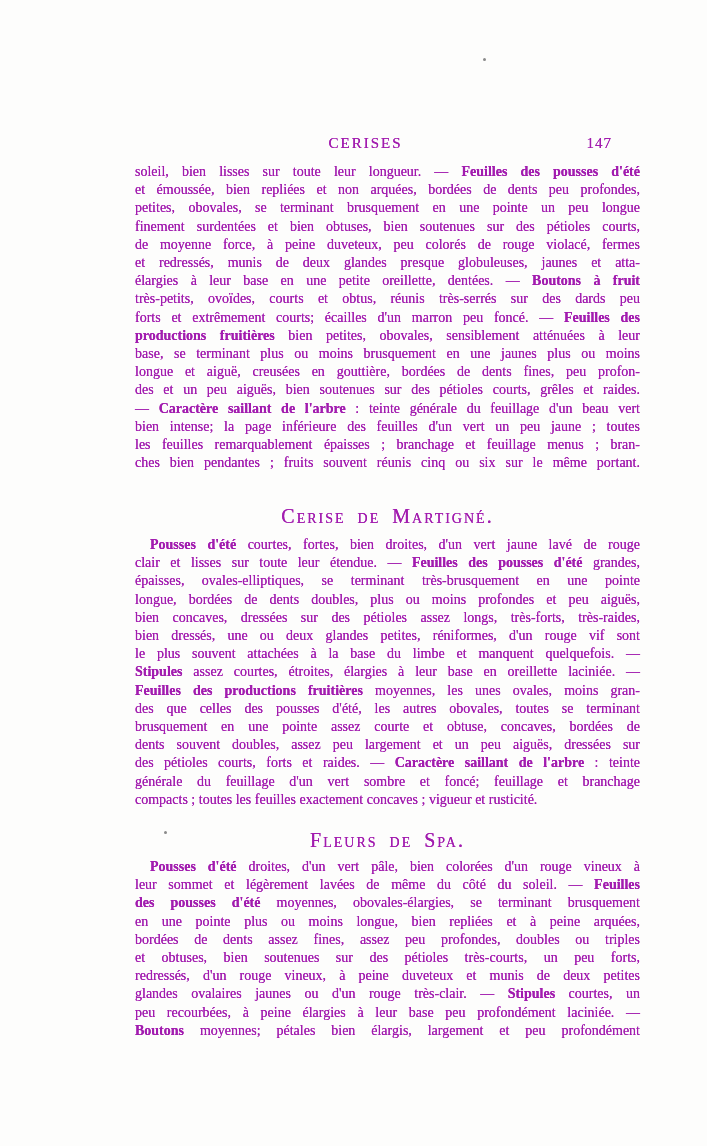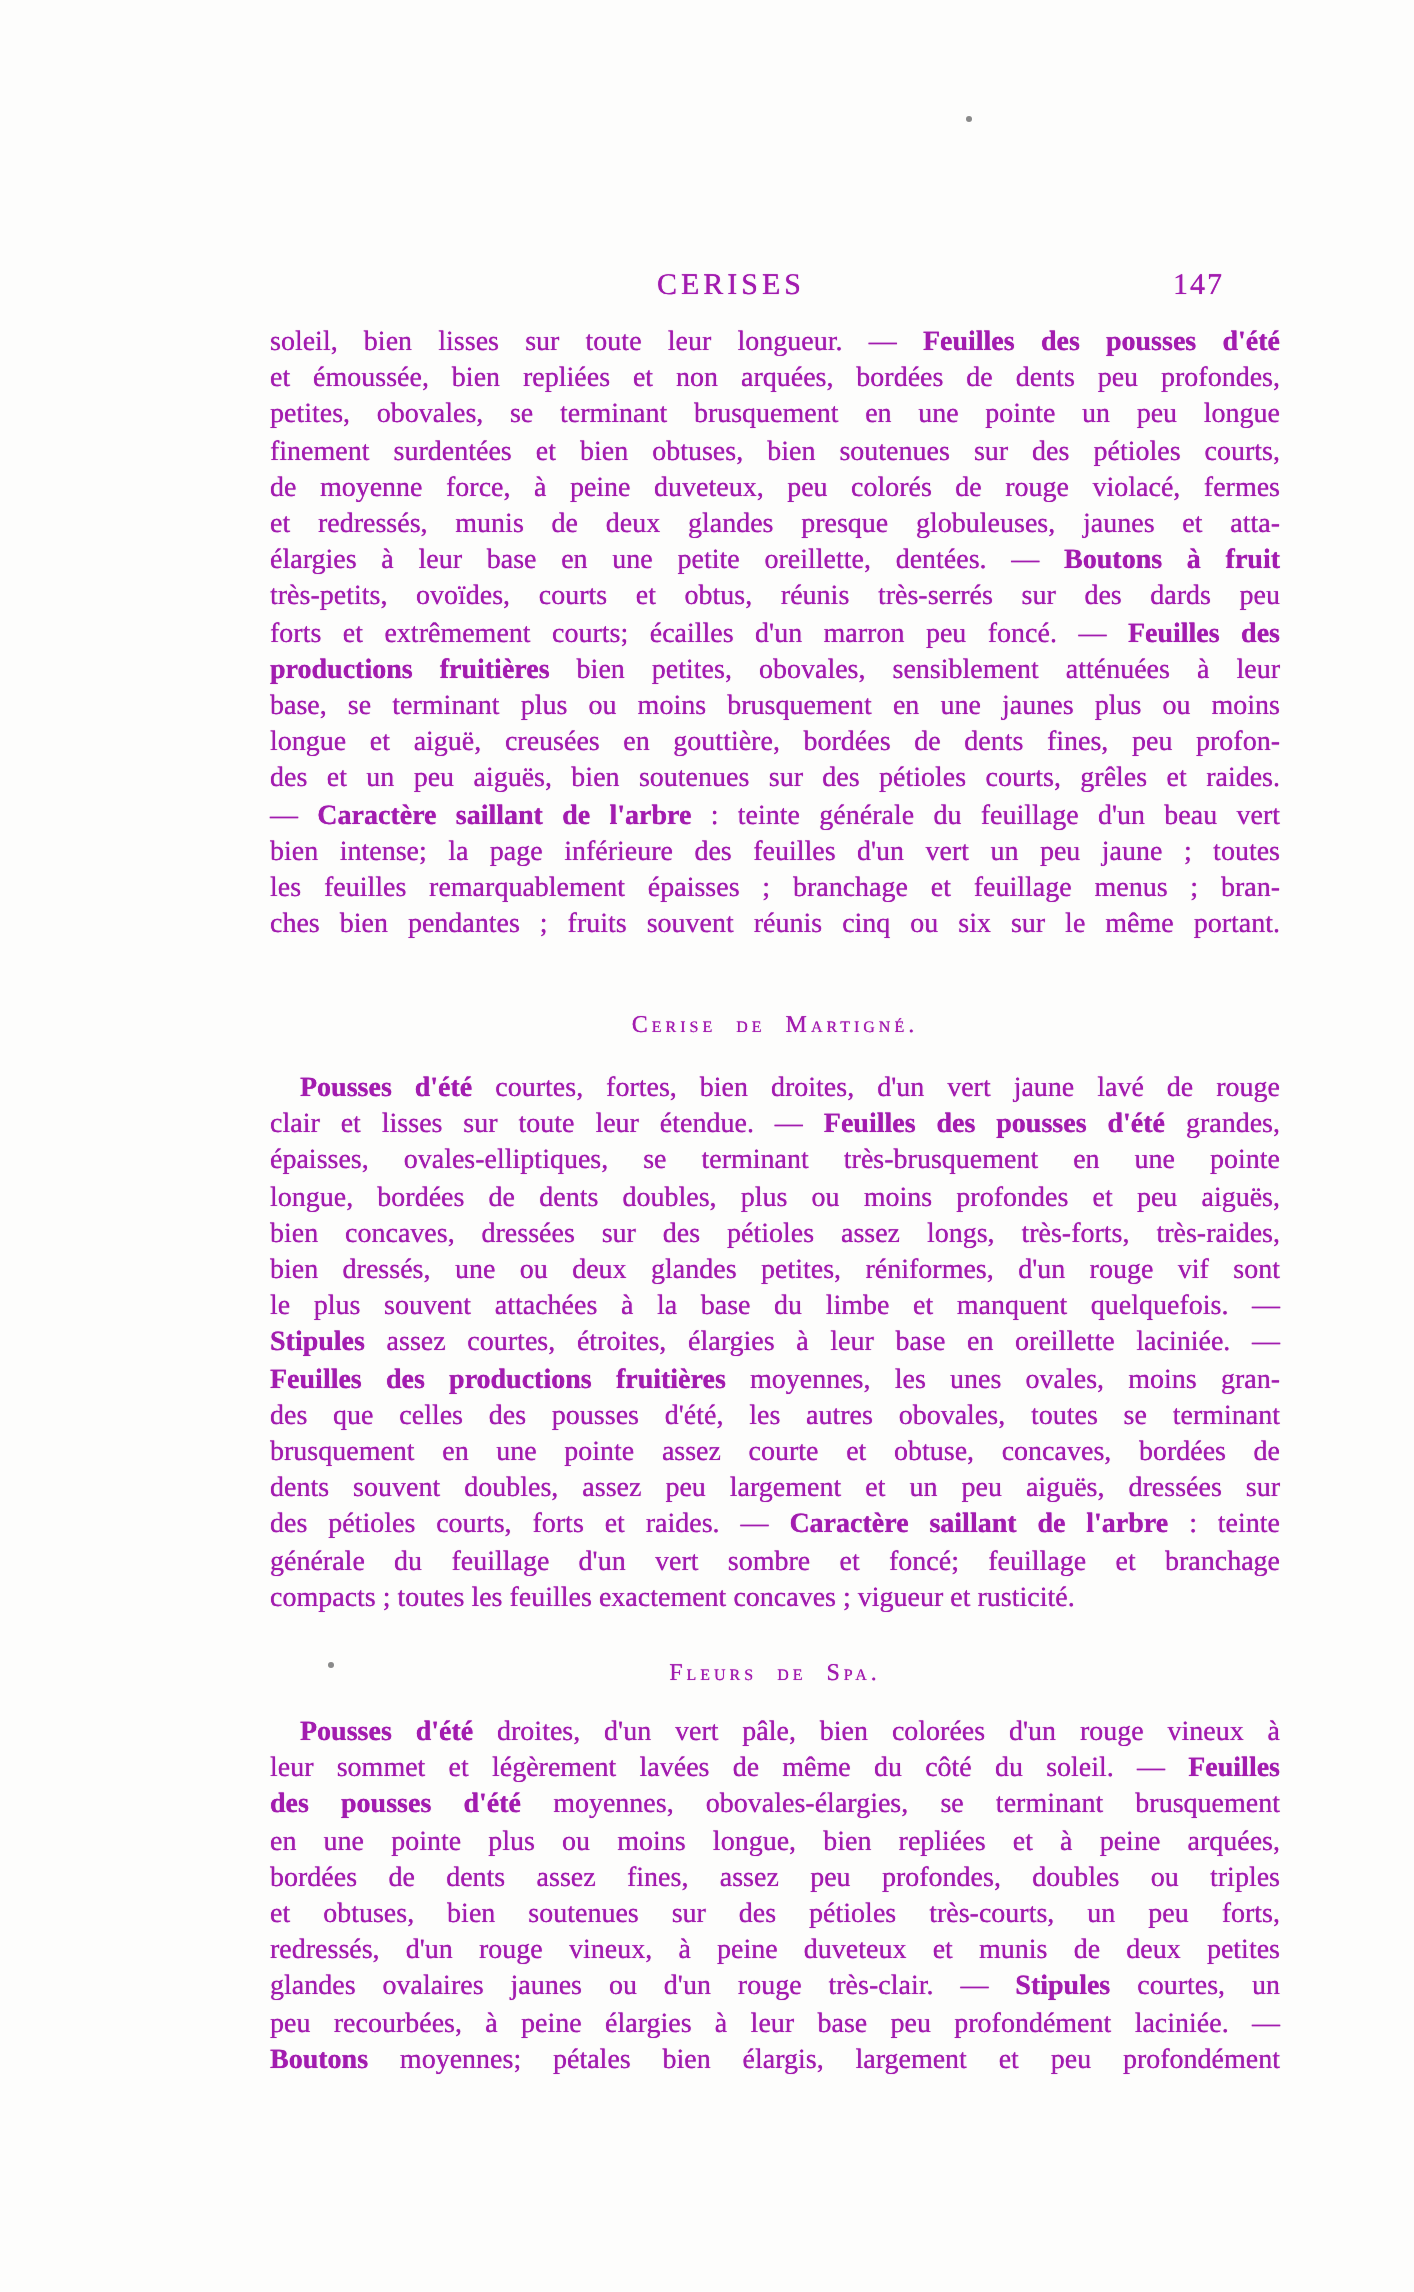--- a/index.html
+++ b/index.html
@@ -16,21 +16,21 @@
   .rh-title{position:absolute;left:0;right:0;top:0;text-align:center;letter-spacing:2px;transform:translateX(6px);}
   .rh-page{position:absolute;right:0;top:0;letter-spacing:1px;}
   .text-block{position:absolute;left:107px;top:0;width:505px;height:1146px;margin-left:28px;}
   .para{position:absolute;left:0;width:505px;font-size:14px;line-height:18.2px;}
   .line{text-align:justify;text-align-last:justify;}
   .line.natural{text-align-last:left;}
   .line.indent{text-indent:15px;}
   b{font-weight:bold;}
   .section-heading{
     position:absolute;left:0;width:505px;text-align:center;
-    font-variant:small-caps;font-size:12px;letter-spacing:2px;word-spacing:5px;
+    font-variant:small-caps;font-size:20px;letter-spacing:2px;word-spacing:5px;
   }
   #sec0-p0{top:163px}
   #sec1-h {top:505px}
   #sec1-p0{top:536px}
   #sec2-h {top:829px}
   #sec2-p0{top:858px}
   .speck{position:absolute;background:#8a8a8a;border-radius:50%;}
   .s1{left:483px;top:58px;width:3px;height:3px;}
   .s2{left:164px;top:831px;width:3px;height:3px;}
 </style>

